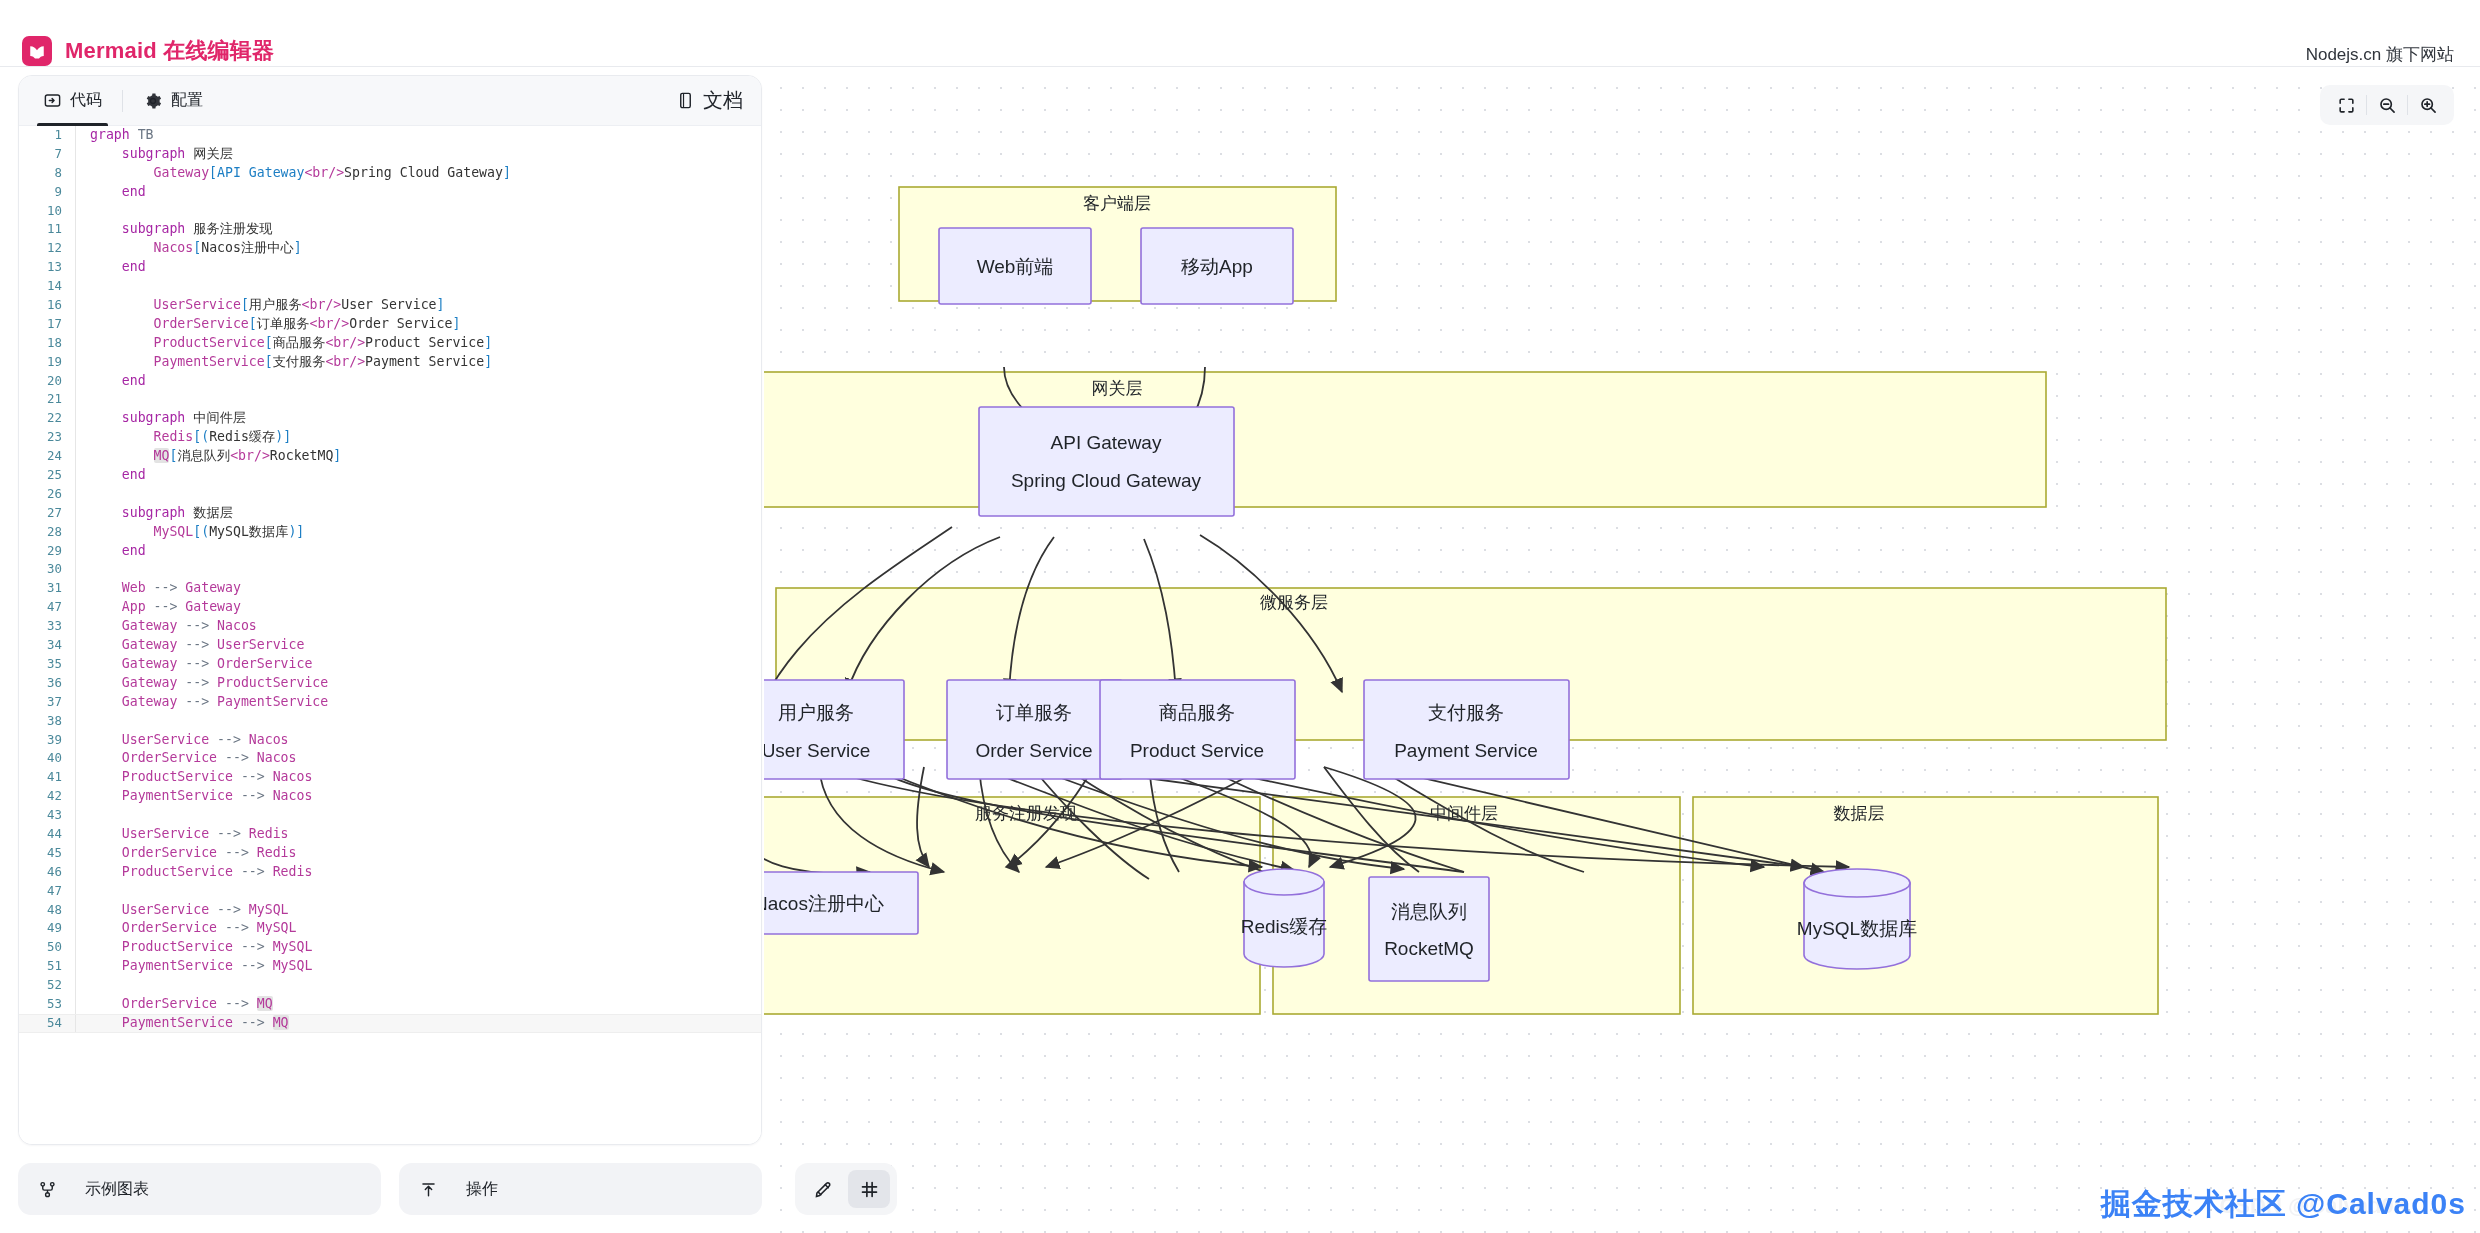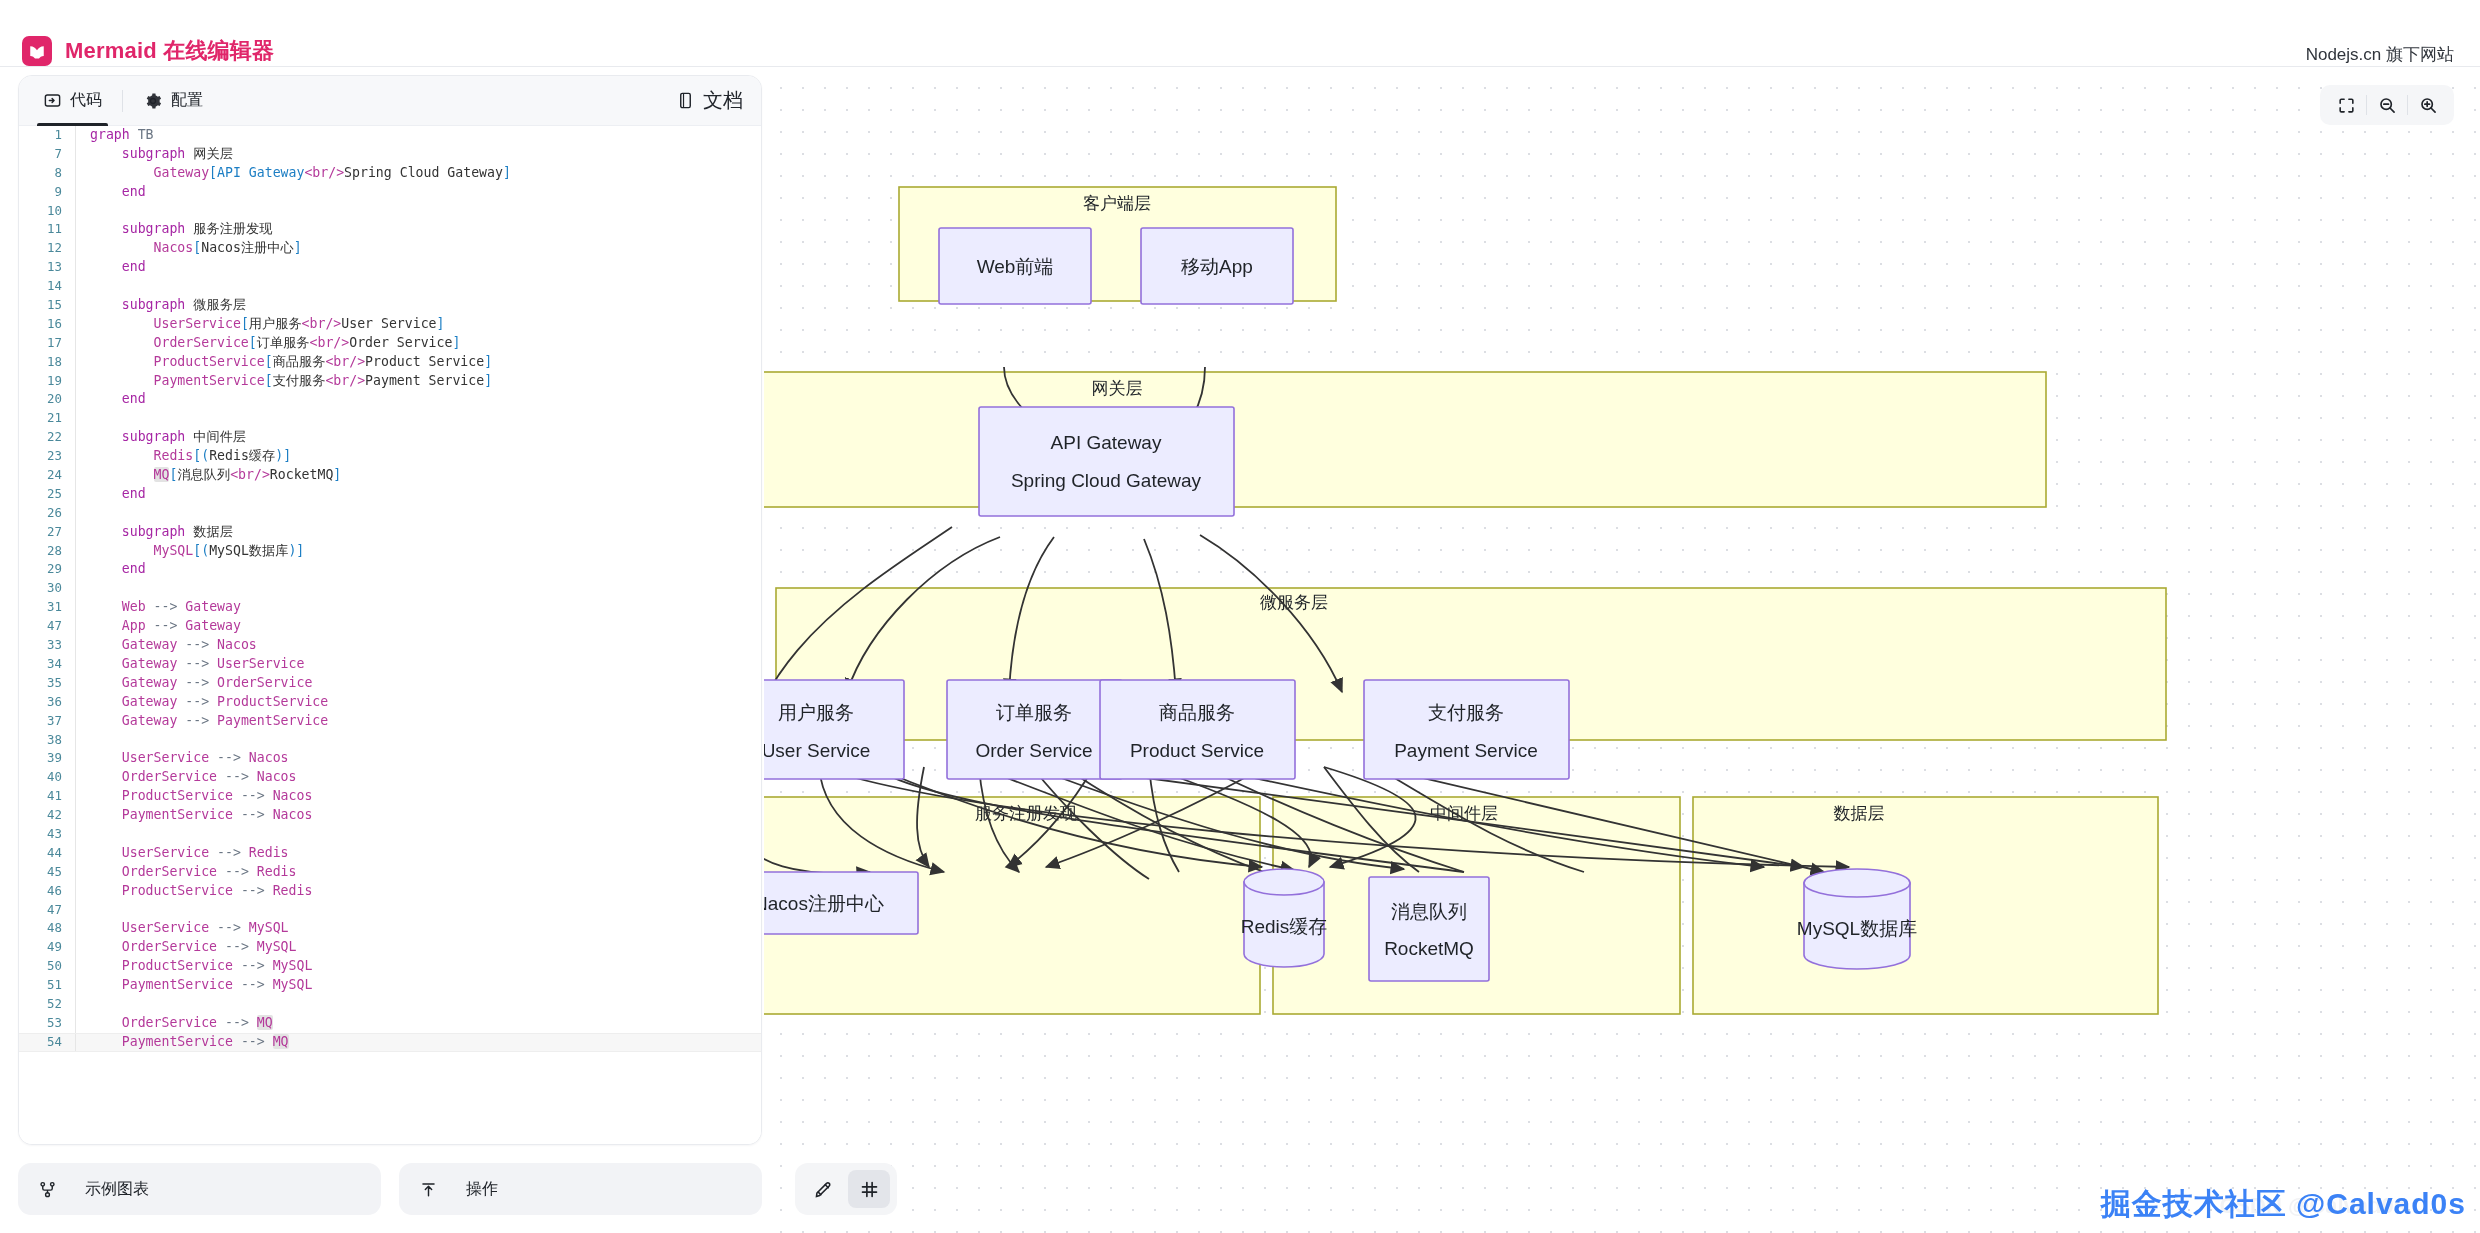--- a/index.html
+++ b/index.html
@@ -218,21 +218,20 @@
   <div id="code-area">
       <div class="code-line first"><span class="ln">1</span><span class="gut"></span><span class="src"><span class="kw">graph</span>&nbsp;<span class="gray">TB</span></span></div>
       <div class="code-line"><span class="ln">7</span><span class="gut"></span><span class="src">&nbsp;&nbsp;&nbsp;&nbsp;<span class="kw">subgraph</span>&nbsp;<span class="cn">网关层</span></span></div>
       <div class="code-line"><span class="ln">8</span><span class="gut"></span><span class="src">&nbsp;&nbsp;&nbsp;&nbsp;&nbsp;&nbsp;&nbsp;&nbsp;<span class="id">Gateway</span><span class="str">[</span><span class="str">API Gateway</span><span class="br">&lt;br/&gt;</span>Spring Cloud Gateway<span class="str">]</span></span></div>
       <div class="code-line"><span class="ln">9</span><span class="gut"></span><span class="src">&nbsp;&nbsp;&nbsp;&nbsp;<span class="kw">end</span></span></div>
       <div class="code-line"><span class="ln">10</span><span class="gut"></span><span class="src"></span></div>
       <div class="code-line"><span class="ln">11</span><span class="gut"></span><span class="src">&nbsp;&nbsp;&nbsp;&nbsp;<span class="kw">subgraph</span>&nbsp;<span class="cn">服务注册发现</span></span></div>
       <div class="code-line"><span class="ln">12</span><span class="gut"></span><span class="src">&nbsp;&nbsp;&nbsp;&nbsp;&nbsp;&nbsp;&nbsp;&nbsp;<span class="id">Nacos</span><span class="str">[</span><span class="cn">Nacos注册中心</span><span class="str">]</span></span></div>
       <div class="code-line"><span class="ln">13</span><span class="gut"></span><span class="src">&nbsp;&nbsp;&nbsp;&nbsp;<span class="kw">end</span></span></div>
       <div class="code-line"><span class="ln">14</span><span class="gut"></span><span class="src"></span></div>
-      <div class="code-line"><span class="ln">15</span><span class="gut"></span><span class="src">&nbsp;&nbsp;&nbsp;&nbsp;<span class="kw">subgraph</span>&nbsp;<span class="cn">微服务层</span></span></div>
       <div class="code-line"><span class="ln">16</span><span class="gut"></span><span class="src">&nbsp;&nbsp;&nbsp;&nbsp;&nbsp;&nbsp;&nbsp;&nbsp;<span class="id">UserService</span><span class="str">[</span><span class="cn">用户服务</span><span class="br">&lt;br/&gt;</span>User Service<span class="str">]</span></span></div>
       <div class="code-line"><span class="ln">17</span><span class="gut"></span><span class="src">&nbsp;&nbsp;&nbsp;&nbsp;&nbsp;&nbsp;&nbsp;&nbsp;<span class="id">OrderService</span><span class="str">[</span><span class="cn">订单服务</span><span class="br">&lt;br/&gt;</span>Order Service<span class="str">]</span></span></div>
       <div class="code-line"><span class="ln">18</span><span class="gut"></span><span class="src">&nbsp;&nbsp;&nbsp;&nbsp;&nbsp;&nbsp;&nbsp;&nbsp;<span class="id">ProductService</span><span class="str">[</span><span class="cn">商品服务</span><span class="br">&lt;br/&gt;</span>Product Service<span class="str">]</span></span></div>
       <div class="code-line"><span class="ln">19</span><span class="gut"></span><span class="src">&nbsp;&nbsp;&nbsp;&nbsp;&nbsp;&nbsp;&nbsp;&nbsp;<span class="id">PaymentService</span><span class="str">[</span><span class="cn">支付服务</span><span class="br">&lt;br/&gt;</span>Payment Service<span class="str">]</span></span></div>
       <div class="code-line"><span class="ln">20</span><span class="gut"></span><span class="src">&nbsp;&nbsp;&nbsp;&nbsp;<span class="kw">end</span></span></div>
       <div class="code-line"><span class="ln">21</span><span class="gut"></span><span class="src"></span></div>
       <div class="code-line"><span class="ln">22</span><span class="gut"></span><span class="src">&nbsp;&nbsp;&nbsp;&nbsp;<span class="kw">subgraph</span>&nbsp;<span class="cn">中间件层</span></span></div>
       <div class="code-line"><span class="ln">23</span><span class="gut"></span><span class="src">&nbsp;&nbsp;&nbsp;&nbsp;&nbsp;&nbsp;&nbsp;&nbsp;<span class="id">Redis</span><span class="str">[(</span><span class="cn">Redis缓存</span><span class="str">)]</span></span></div>
       <div class="code-line"><span class="ln">24</span><span class="gut"></span><span class="src">&nbsp;&nbsp;&nbsp;&nbsp;&nbsp;&nbsp;&nbsp;&nbsp;<span class="id hl">MQ</span><span class="str">[</span><span class="cn">消息队列</span><span class="br">&lt;br/&gt;</span>RocketMQ<span class="str">]</span></span></div>
       <div class="code-line"><span class="ln">25</span><span class="gut"></span><span class="src">&nbsp;&nbsp;&nbsp;&nbsp;<span class="kw">end</span></span></div>

